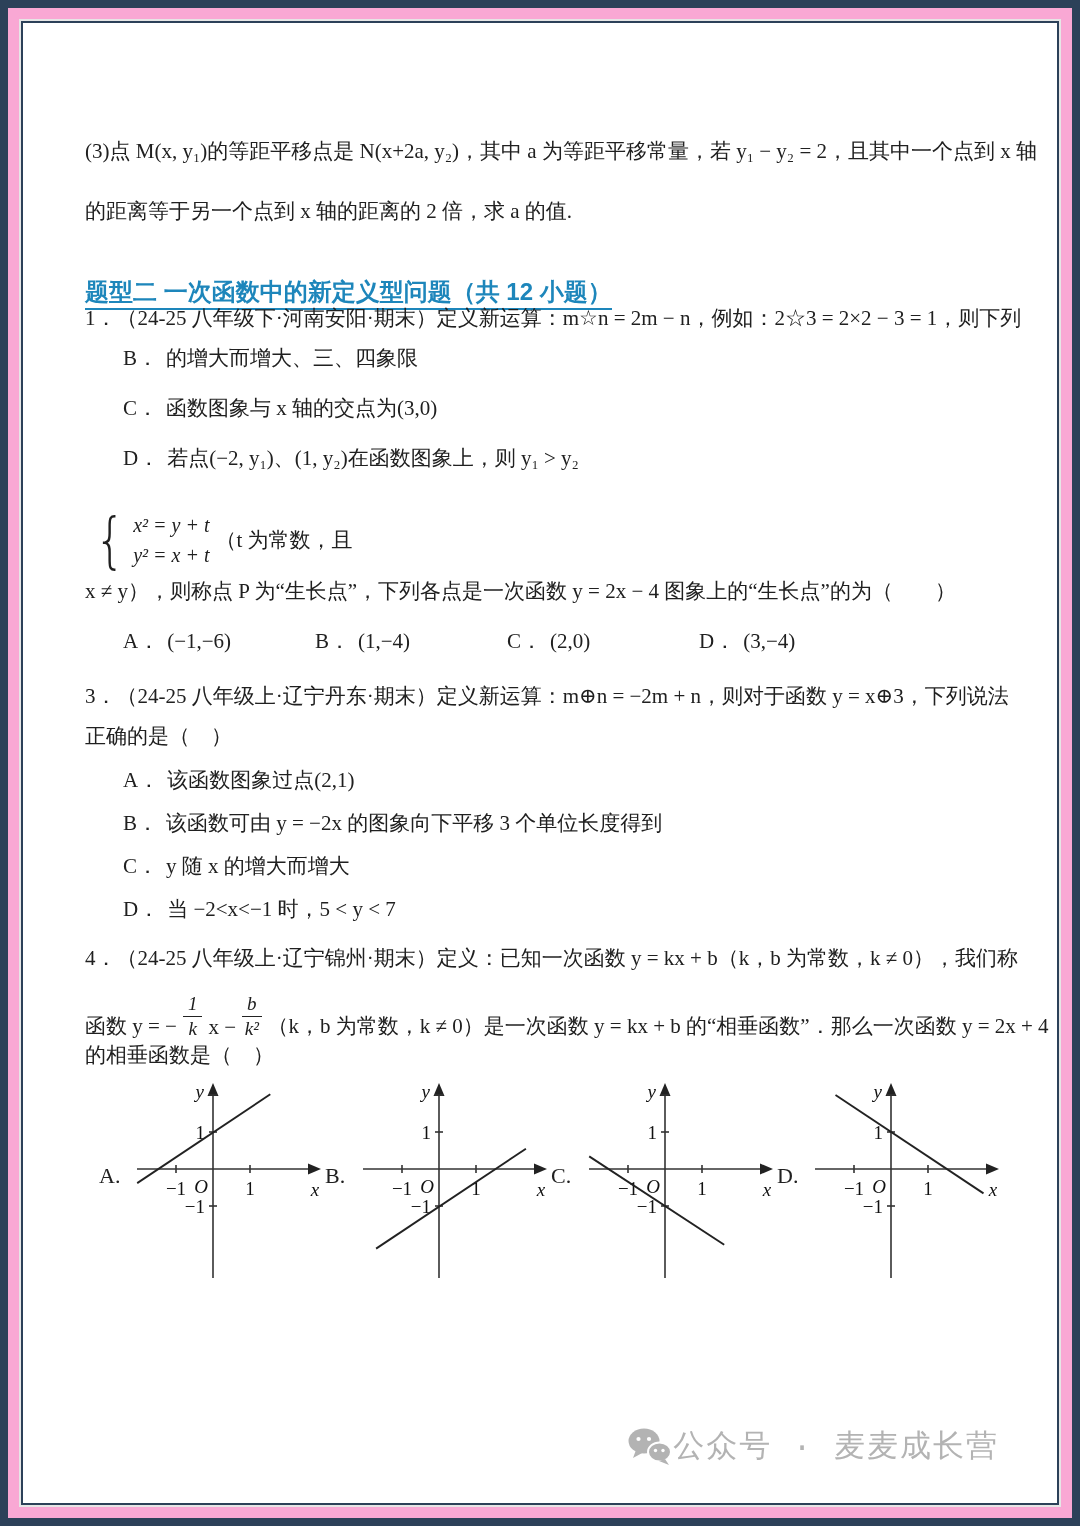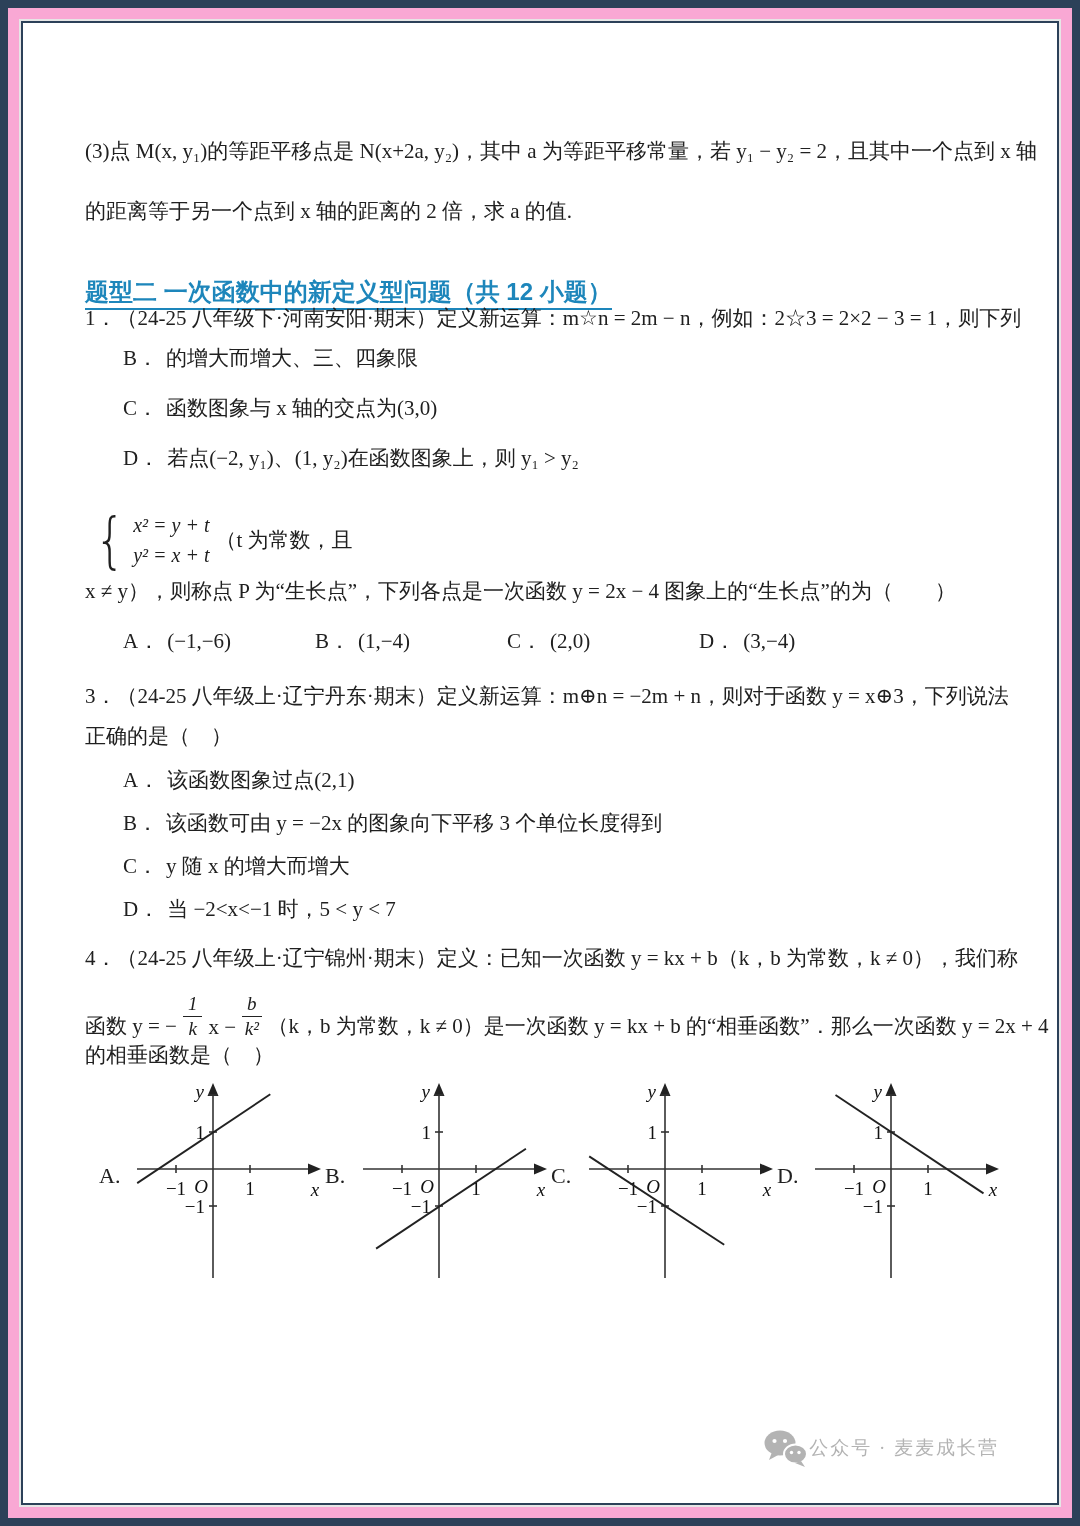--- a/index.html
+++ b/index.html
@@ -53,21 +53,21 @@
   .graph-cell{display:flex;align-items:flex-start;}
   .graph-label{font-size:22px;margin-top:82px;width:30px;display:inline-block;}
   svg.graph-svg{display:block;}
   svg.graph-svg line.ax{stroke:#333;stroke-width:1.6;}
   svg.graph-svg line.fn{stroke:#222;stroke-width:1.9;}
   svg.graph-svg polygon{fill:#222;}
   svg.graph-svg text{font-family:"Liberation Serif","DejaVu Serif",serif;font-size:19px;fill:#111;}
   svg.graph-svg text.it{font-style:italic;}
   .footer{
     position:absolute;right:58px;bottom:36px;display:flex;align-items:center;
-    color:#b3b3b3;font-size:19px;font-family:Liberation Serif, serif;
+    color:#b3b3b3;font-size:31px;font-family:Liberation Mono, monospace;
     letter-spacing:2px;
   }
 </style>
 </head>
 <body>
 
 <div class="page-frame">
   <div class="inner-frame">
     <div class="content">
 

